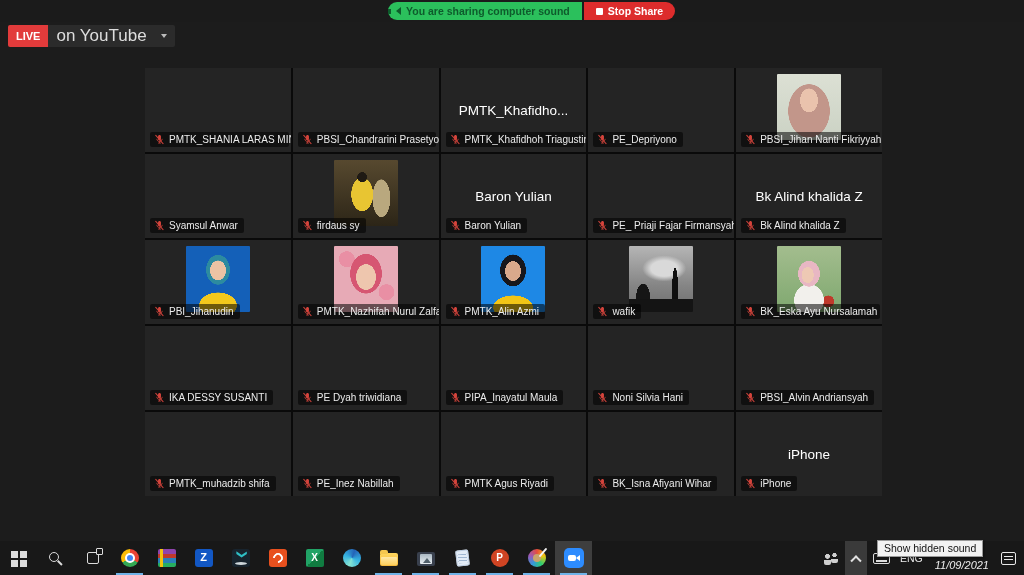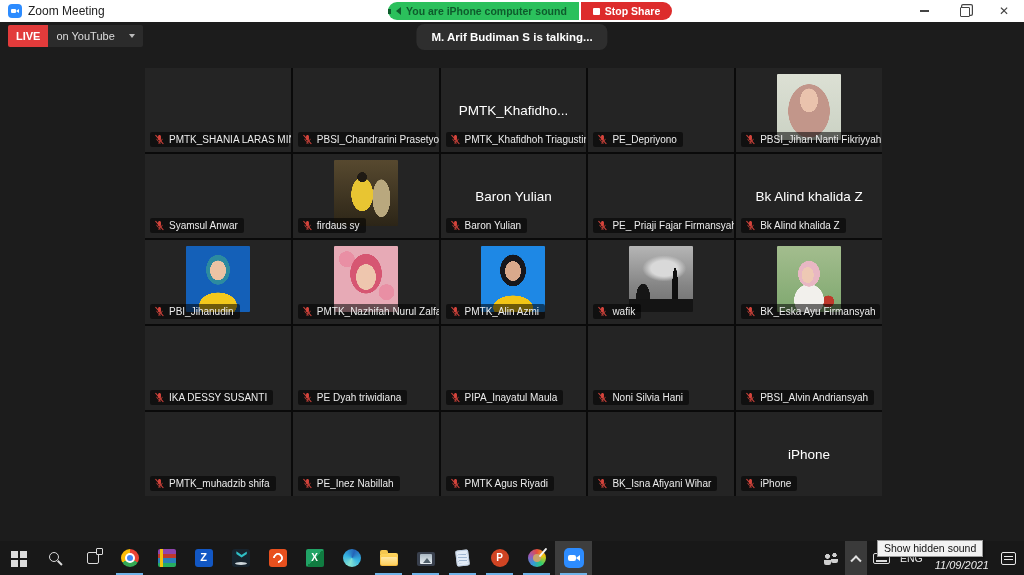--- a/index.html
+++ b/index.html
@@ -34,21 +34,21 @@
   .stop-share { background:#dd2c2c; color:#fff; font-size:10.5px; font-weight:bold;
                 border-radius:0 9px 9px 0; padding:0 12px; display:flex; align-items:center; gap:5px; margin-left:2px; }
   .stop-sq { width:7px; height:7px; background:#fff; border-radius:1px; }
 
   
   .stage { position:absolute; left:0; top:22px; width:1024px; height:519px; background:#1c1c1c; overflow:hidden; }
 
   .live-group { position:absolute; left:8px; top:3px; display:flex; height:22px; }
   .live-badge { background:#e23b3b; color:#fff; font-weight:bold; font-size:11px;
                 display:flex; align-items:center; padding:0 8px; border-radius:2px 0 0 2px; }
-  .live-platform { background:#2b2b2b; color:#ddd; font-size:11px; display:flex; align-items:center;
+  .live-platform { background:#2b2b2b; color:#ddd; font-size:17px; display:flex; align-items:center;
                 gap:14px; padding:0 8px; border-radius:0 2px 2px 0; }
   .caret-down { width:0; height:0; border-left:3.5px solid transparent; border-right:3.5px solid transparent;
                 border-top:4px solid #bbb; }
 
   .toast { position:absolute; left:50%; transform:translateX(-50%); top:2px; background:#2e2e2e;
            color:#fff; font-size:11.5px; font-weight:bold; padding:7px 15px; border-radius:8px; white-space:nowrap; }
 
   
   .grid { position:absolute; left:145px; top:46px; width:737px; height:428px;
           display:grid; grid-template-columns:repeat(5,1fr); grid-template-rows:repeat(5,1fr); gap:2px;
@@ -194,51 +194,41 @@
 
   .tooltip { position:absolute; left:877px; top:540px; background:#f2f2f2; border:1px solid #9a9a9a;
              color:#111; font-size:10.5px; padding:1px 6px 2px 6px; z-index:8; white-space:nowrap;
              box-shadow:1px 1px 2px rgba(0,0,0,.4); }
 </style>
 </head>
 <body>
 
 <div class="screen">
 
-  <div class="titlebar">
-    <span class="zoom-logo"></span>
-    <span class="win-title">Zoom Meeting</span>
-    <div class="win-controls">
-      <span class="wc wc-min"></span>
-      <span class="wc wc-restore"></span>
-      <span class="wc wc-close">✕</span>
-    </div>
-  </div>
 
   <div class="share-banner">
     <span class="share-pill">
       <span class="spk"></span>
-      <span>You are iPhone computer sound</span>
+      <span>You are sharing computer sound</span>
     </span>
     <span class="stop-share">
       <span class="stop-sq"></span>
       <span>Stop Share</span>
     </span>
   </div>
 
   <div class="stage">
     <div class="live-group">
       <span class="live-badge">LIVE</span>
       <span class="live-platform">
         <span>on YouTube</span>
         <span class="caret-down"></span>
       </span>
     </div>
 
-    <div class="toast">M. Arif Budiman S is talking...</div>
 
     <div class="grid">
   <div class="tile">
 
     <div class="name-tag">
       <svg class="mic" viewBox="0 0 12 12">
         <path d="M6 1.1c-.9 0-1.6.7-1.6 1.6v2.7c0 .9.7 1.6 1.6 1.6s1.6-.7 1.6-1.6V2.7C7.6 1.8 6.9 1.1 6 1.1z" fill="#d5443c"></path>
         <path d="M3.1 5.3c0 1.6 1.3 2.9 2.9 2.9s2.9-1.3 2.9-2.9" stroke="#d5443c" fill="none" stroke-width="0.9"></path>
         <path d="M6 8.2v1.5M4.5 9.9h3" stroke="#d5443c" stroke-width="0.9"></path>
         <path d="M1.6 1.1l8.6 9.8" stroke="#d5443c" stroke-width="1.2"></path>
@@ -428,21 +418,21 @@
   <div class="tile">
 
     <div class="photo photo-eska"></div>
     <div class="name-tag">
       <svg class="mic" viewBox="0 0 12 12">
         <path d="M6 1.1c-.9 0-1.6.7-1.6 1.6v2.7c0 .9.7 1.6 1.6 1.6s1.6-.7 1.6-1.6V2.7C7.6 1.8 6.9 1.1 6 1.1z" fill="#d5443c"></path>
         <path d="M3.1 5.3c0 1.6 1.3 2.9 2.9 2.9s2.9-1.3 2.9-2.9" stroke="#d5443c" fill="none" stroke-width="0.9"></path>
         <path d="M6 8.2v1.5M4.5 9.9h3" stroke="#d5443c" stroke-width="0.9"></path>
         <path d="M1.6 1.1l8.6 9.8" stroke="#d5443c" stroke-width="1.2"></path>
       </svg>
-      <span class="pname">BK_Eska Ayu Firmansyah</span>
+      <span class="pname">BK_Eska Ayu Nursalamah</span>
     </div>
   </div>
 
   <div class="tile">
 
     <div class="name-tag">
       <svg class="mic" viewBox="0 0 12 12">
         <path d="M6 1.1c-.9 0-1.6.7-1.6 1.6v2.7c0 .9.7 1.6 1.6 1.6s1.6-.7 1.6-1.6V2.7C7.6 1.8 6.9 1.1 6 1.1z" fill="#d5443c"></path>
         <path d="M3.1 5.3c0 1.6 1.3 2.9 2.9 2.9s2.9-1.3 2.9-2.9" stroke="#d5443c" fill="none" stroke-width="0.9"></path>
         <path d="M6 8.2v1.5M4.5 9.9h3" stroke="#d5443c" stroke-width="0.9"></path>

